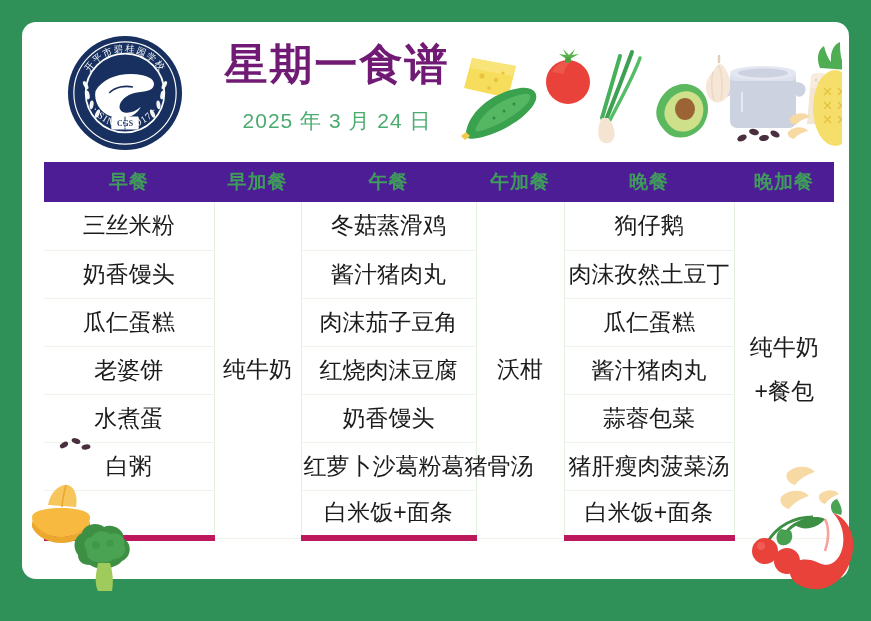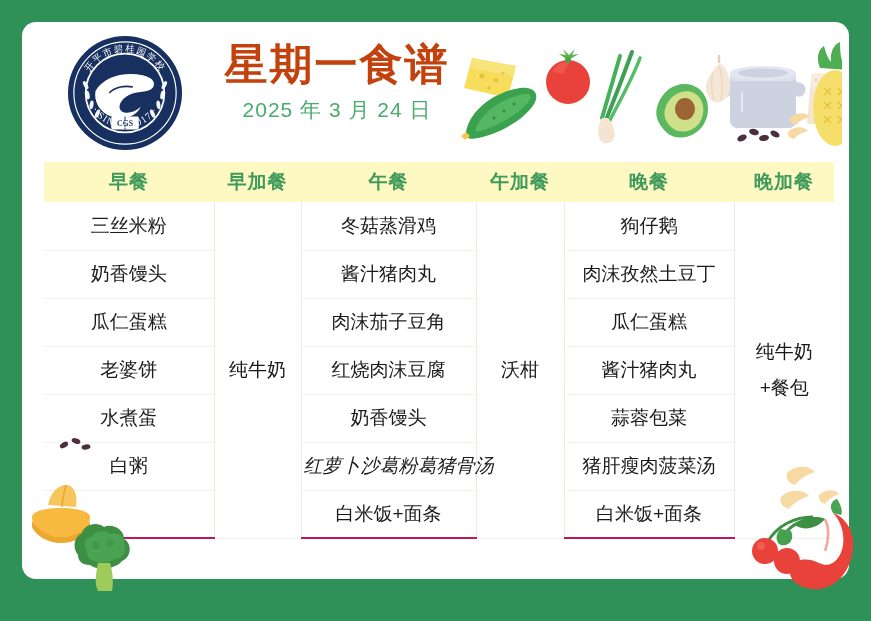--- a/index.html
+++ b/index.html
@@ -32,27 +32,27 @@
   .logo{
     position:absolute;left:44px;top:12px;
     width:118px;height:118px;
   }
   .title-block{
     position:absolute;left:180px;top:18px;
     width:270px;text-align:center;
   }
   .title{
     font-size:43px;font-weight:bold;
-    color:#c2410c;
+    color:#701a75;
     letter-spacing:2px;
     line-height:1.12;
     white-space:nowrap;
   }
   .date{
-    margin-top:8px;
+    margin-top:19px;
     font-size:21px;
     color:#4aab6e;
     letter-spacing:1px;
     white-space:nowrap;
   }
   .food-strip{
     position:absolute;left:420px;top:10px;
     width:400px;height:120px;
   }
   
@@ -60,44 +60,44 @@
     position:absolute;
     left:22px;top:140px;
     width:790px;
   }
   table.menu{
     border-collapse:collapse;
     width:790px;
     table-layout:fixed;
   }
   table.menu th{
-    background:#fef9c3;
+    background:#4c1d95;
     color:#3f9a5c;
     font-size:19px;
     font-weight:bold;
     height:38px;
     letter-spacing:1px;
     border:none;
     text-align:center;
   }
   table.menu td{
     height:48px;
     text-align:center;
     vertical-align:middle;
-    font-size:19px;
+    font-size:23px;
     color:#1b1b1b;
     border-right:1px solid #e4efe0;
     border-bottom:1px solid #edf5ea;
     padding:0 2px;
     box-sizing:border-box;
     word-break:keep-all;
   }
   table.menu td.last-col{border-right:none;}
-  table.menu tr:last-child td{border-bottom:2px solid #be185d;}
-  td.soup{font-size:14px;font-style:italic;}
+  table.menu tr:last-child td{border-bottom:6px solid #be185d;}
+  td.soup{font-size:14px;}
   td.snack{font-size:19px;line-height:1.9;}
   td.blank{}
   
   col.c1{width:170px}
   col.c2{width:87px}
   col.c3{width:175px}
   col.c4{width:88px}
   col.c5{width:170px}
   col.c6{width:100px}
   

